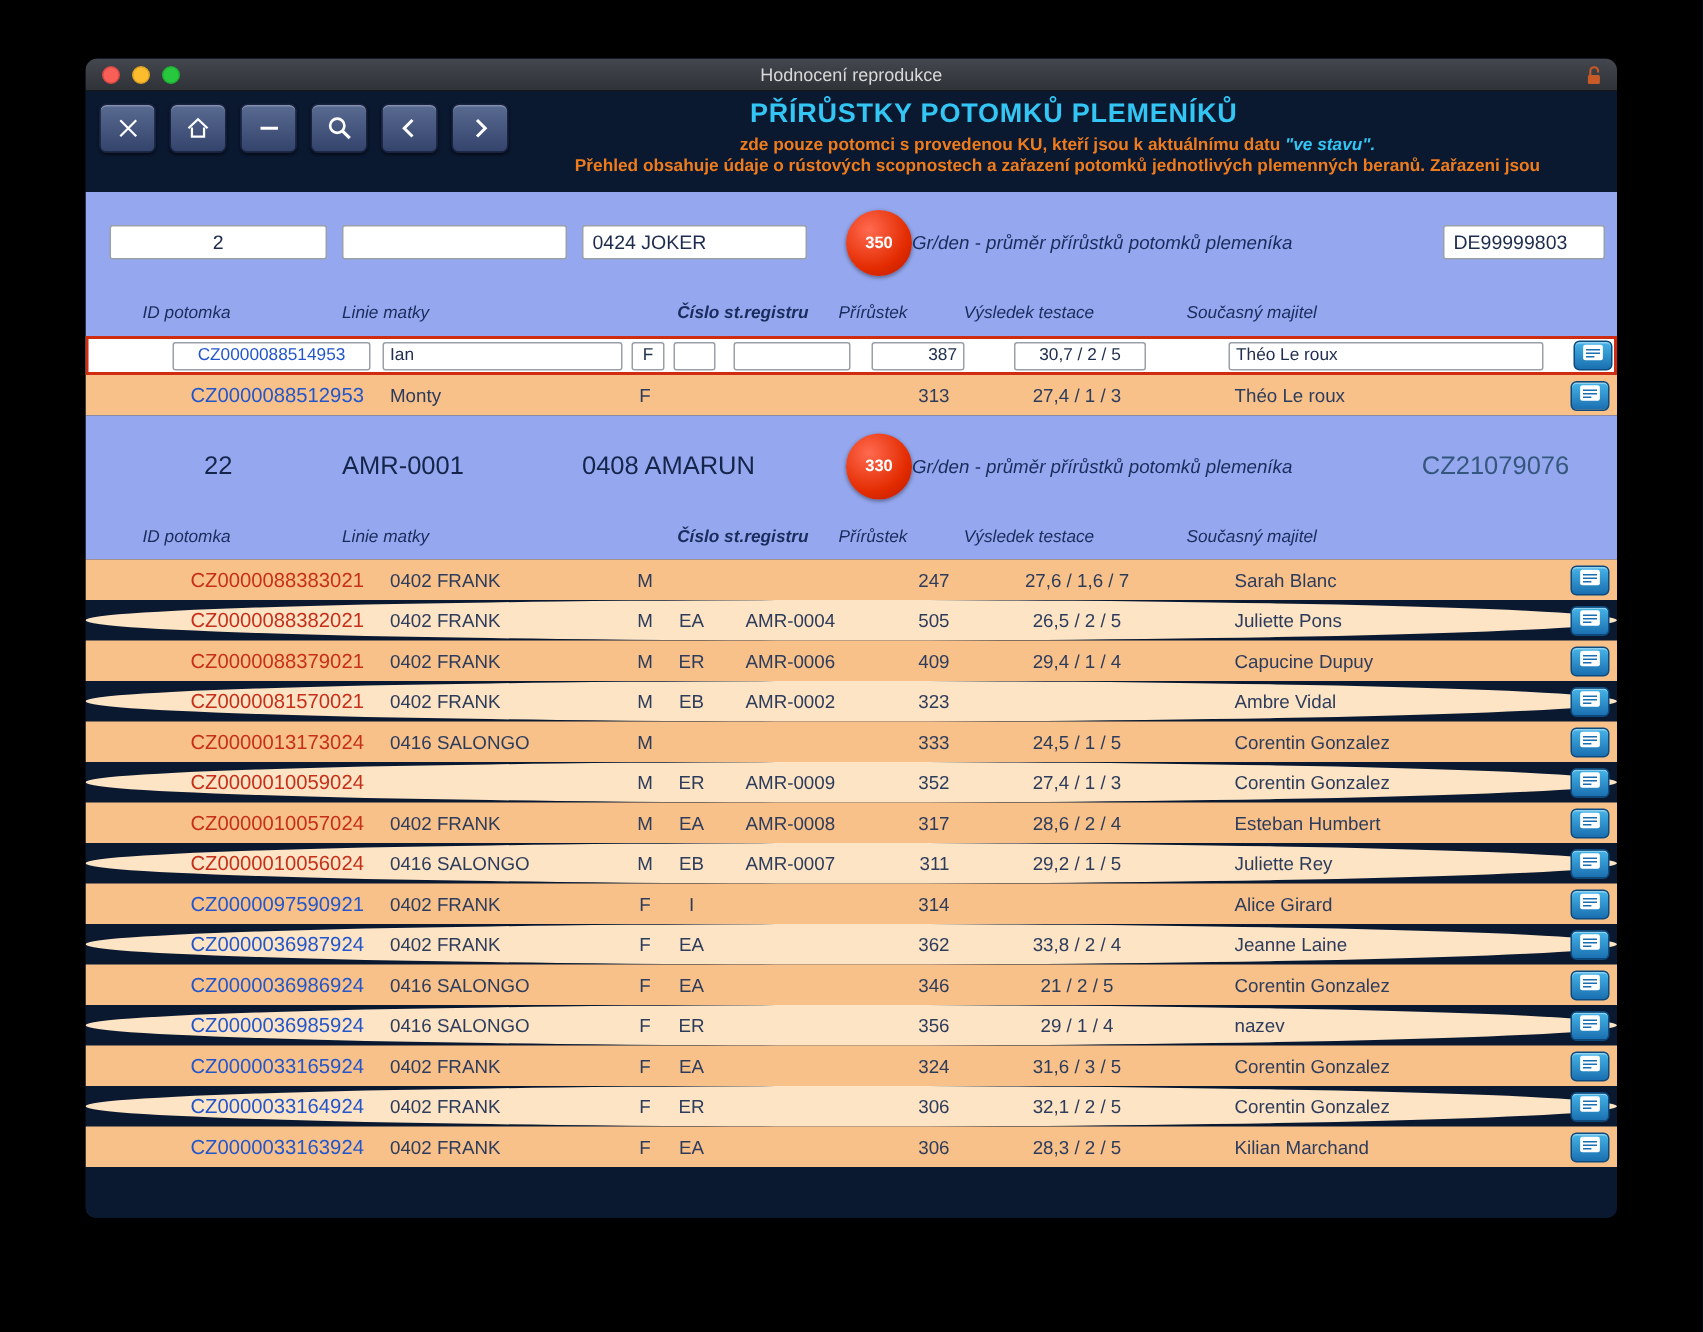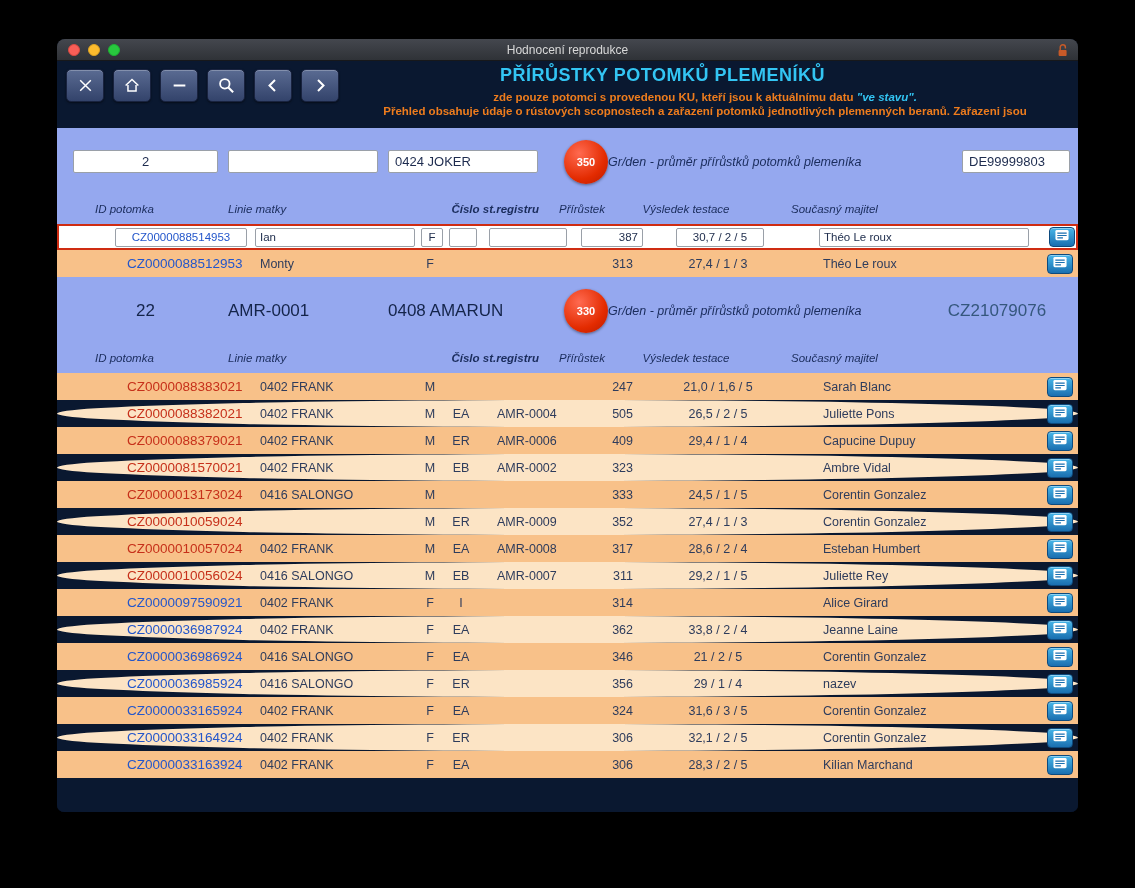--- a/index.html
+++ b/index.html
@@ -270,21 +270,21 @@
     </section>
     <div id="rows-1">
   <div class="row row-grid dark">
     <span></span>
     <span class="c-id red">CZ0000088383021</span>
     <span class="c-line">0402 FRANK</span>
     <span class="c-sex">M</span>
     <span class="c-cls"></span>
     <span class="c-reg"></span>
     <span class="c-gain">247</span>
-    <span class="c-test">21,0 / 1,6 / 5</span>
+    <span class="c-test">27,6 / 1,6 / 7</span>
     <span></span>
     <span class="c-owner">Sarah Blanc</span>
     <span class="c-icon">
       <button class="detail-btn">
         <span>
           <svg width="20" height="15" viewBox="0 0 20 16">
             <rect x="3" y="2" width="14" height="11" rx="1.5" fill="#fff"></rect>
             <path d="M5 5.5 H15 M5 8 H15 M5 10.5 H11" stroke="#1a6fb0" stroke-width="1.2" fill="none"></path>
           </svg>
         </span>

